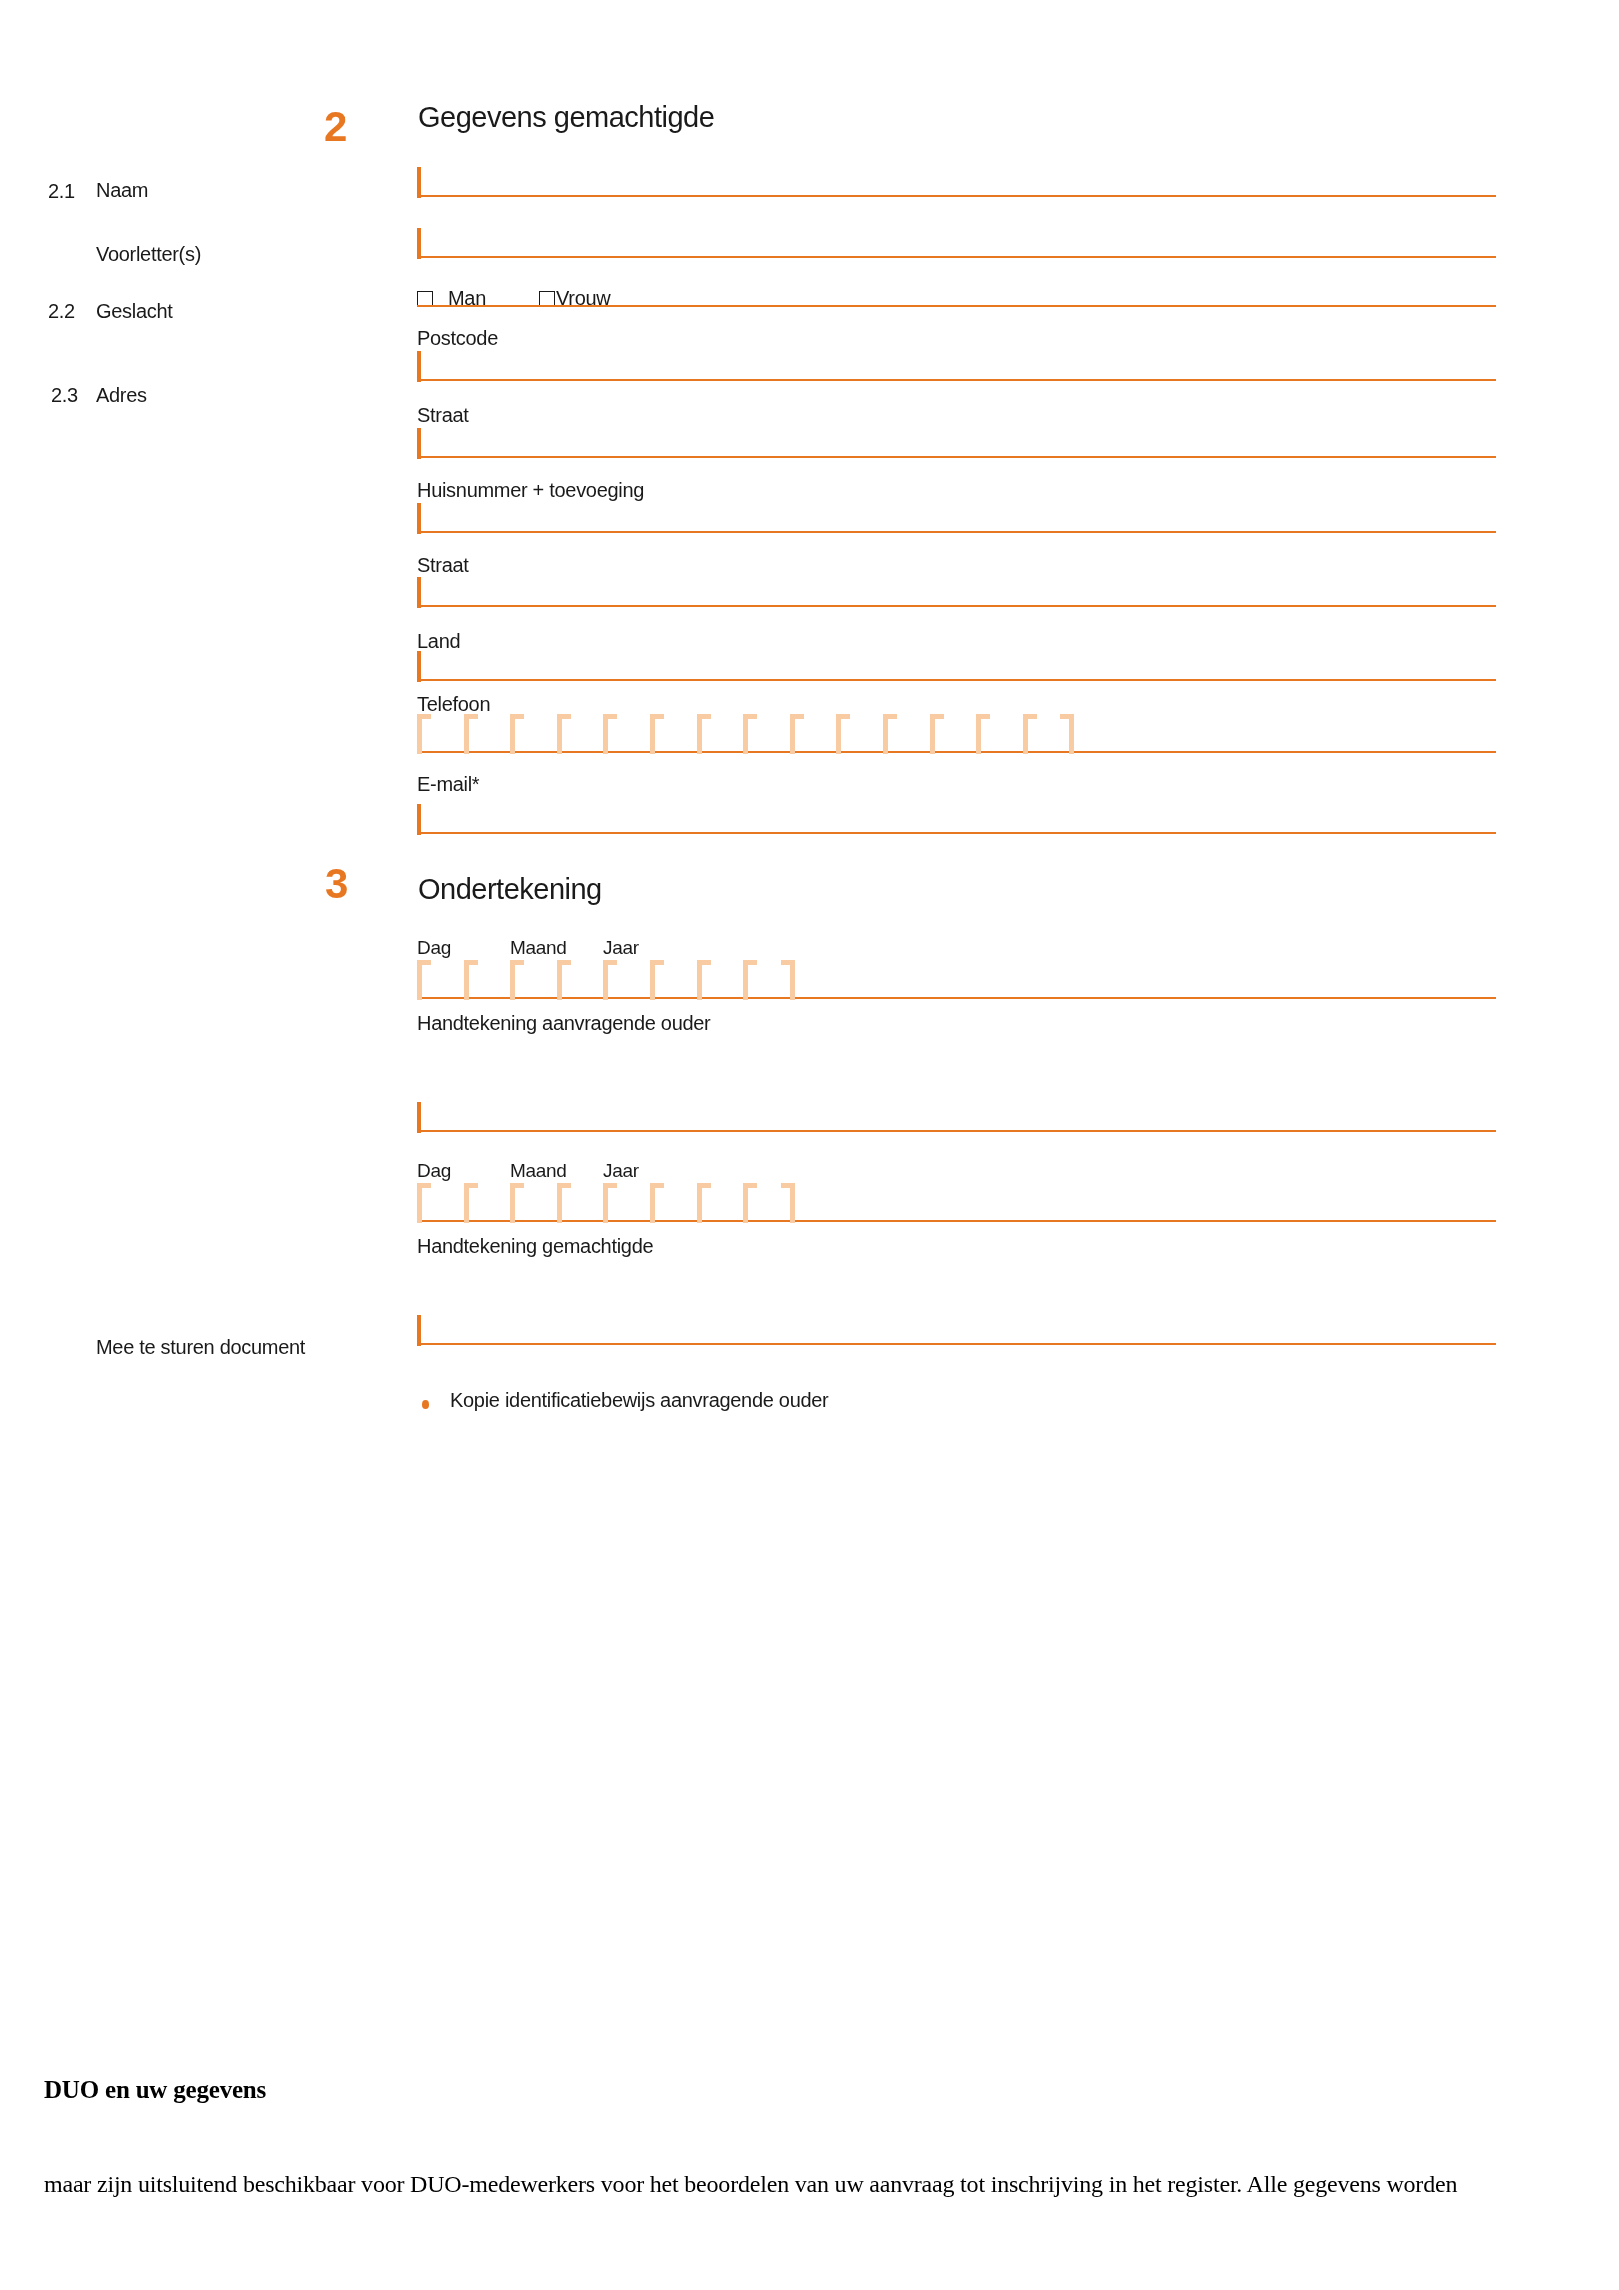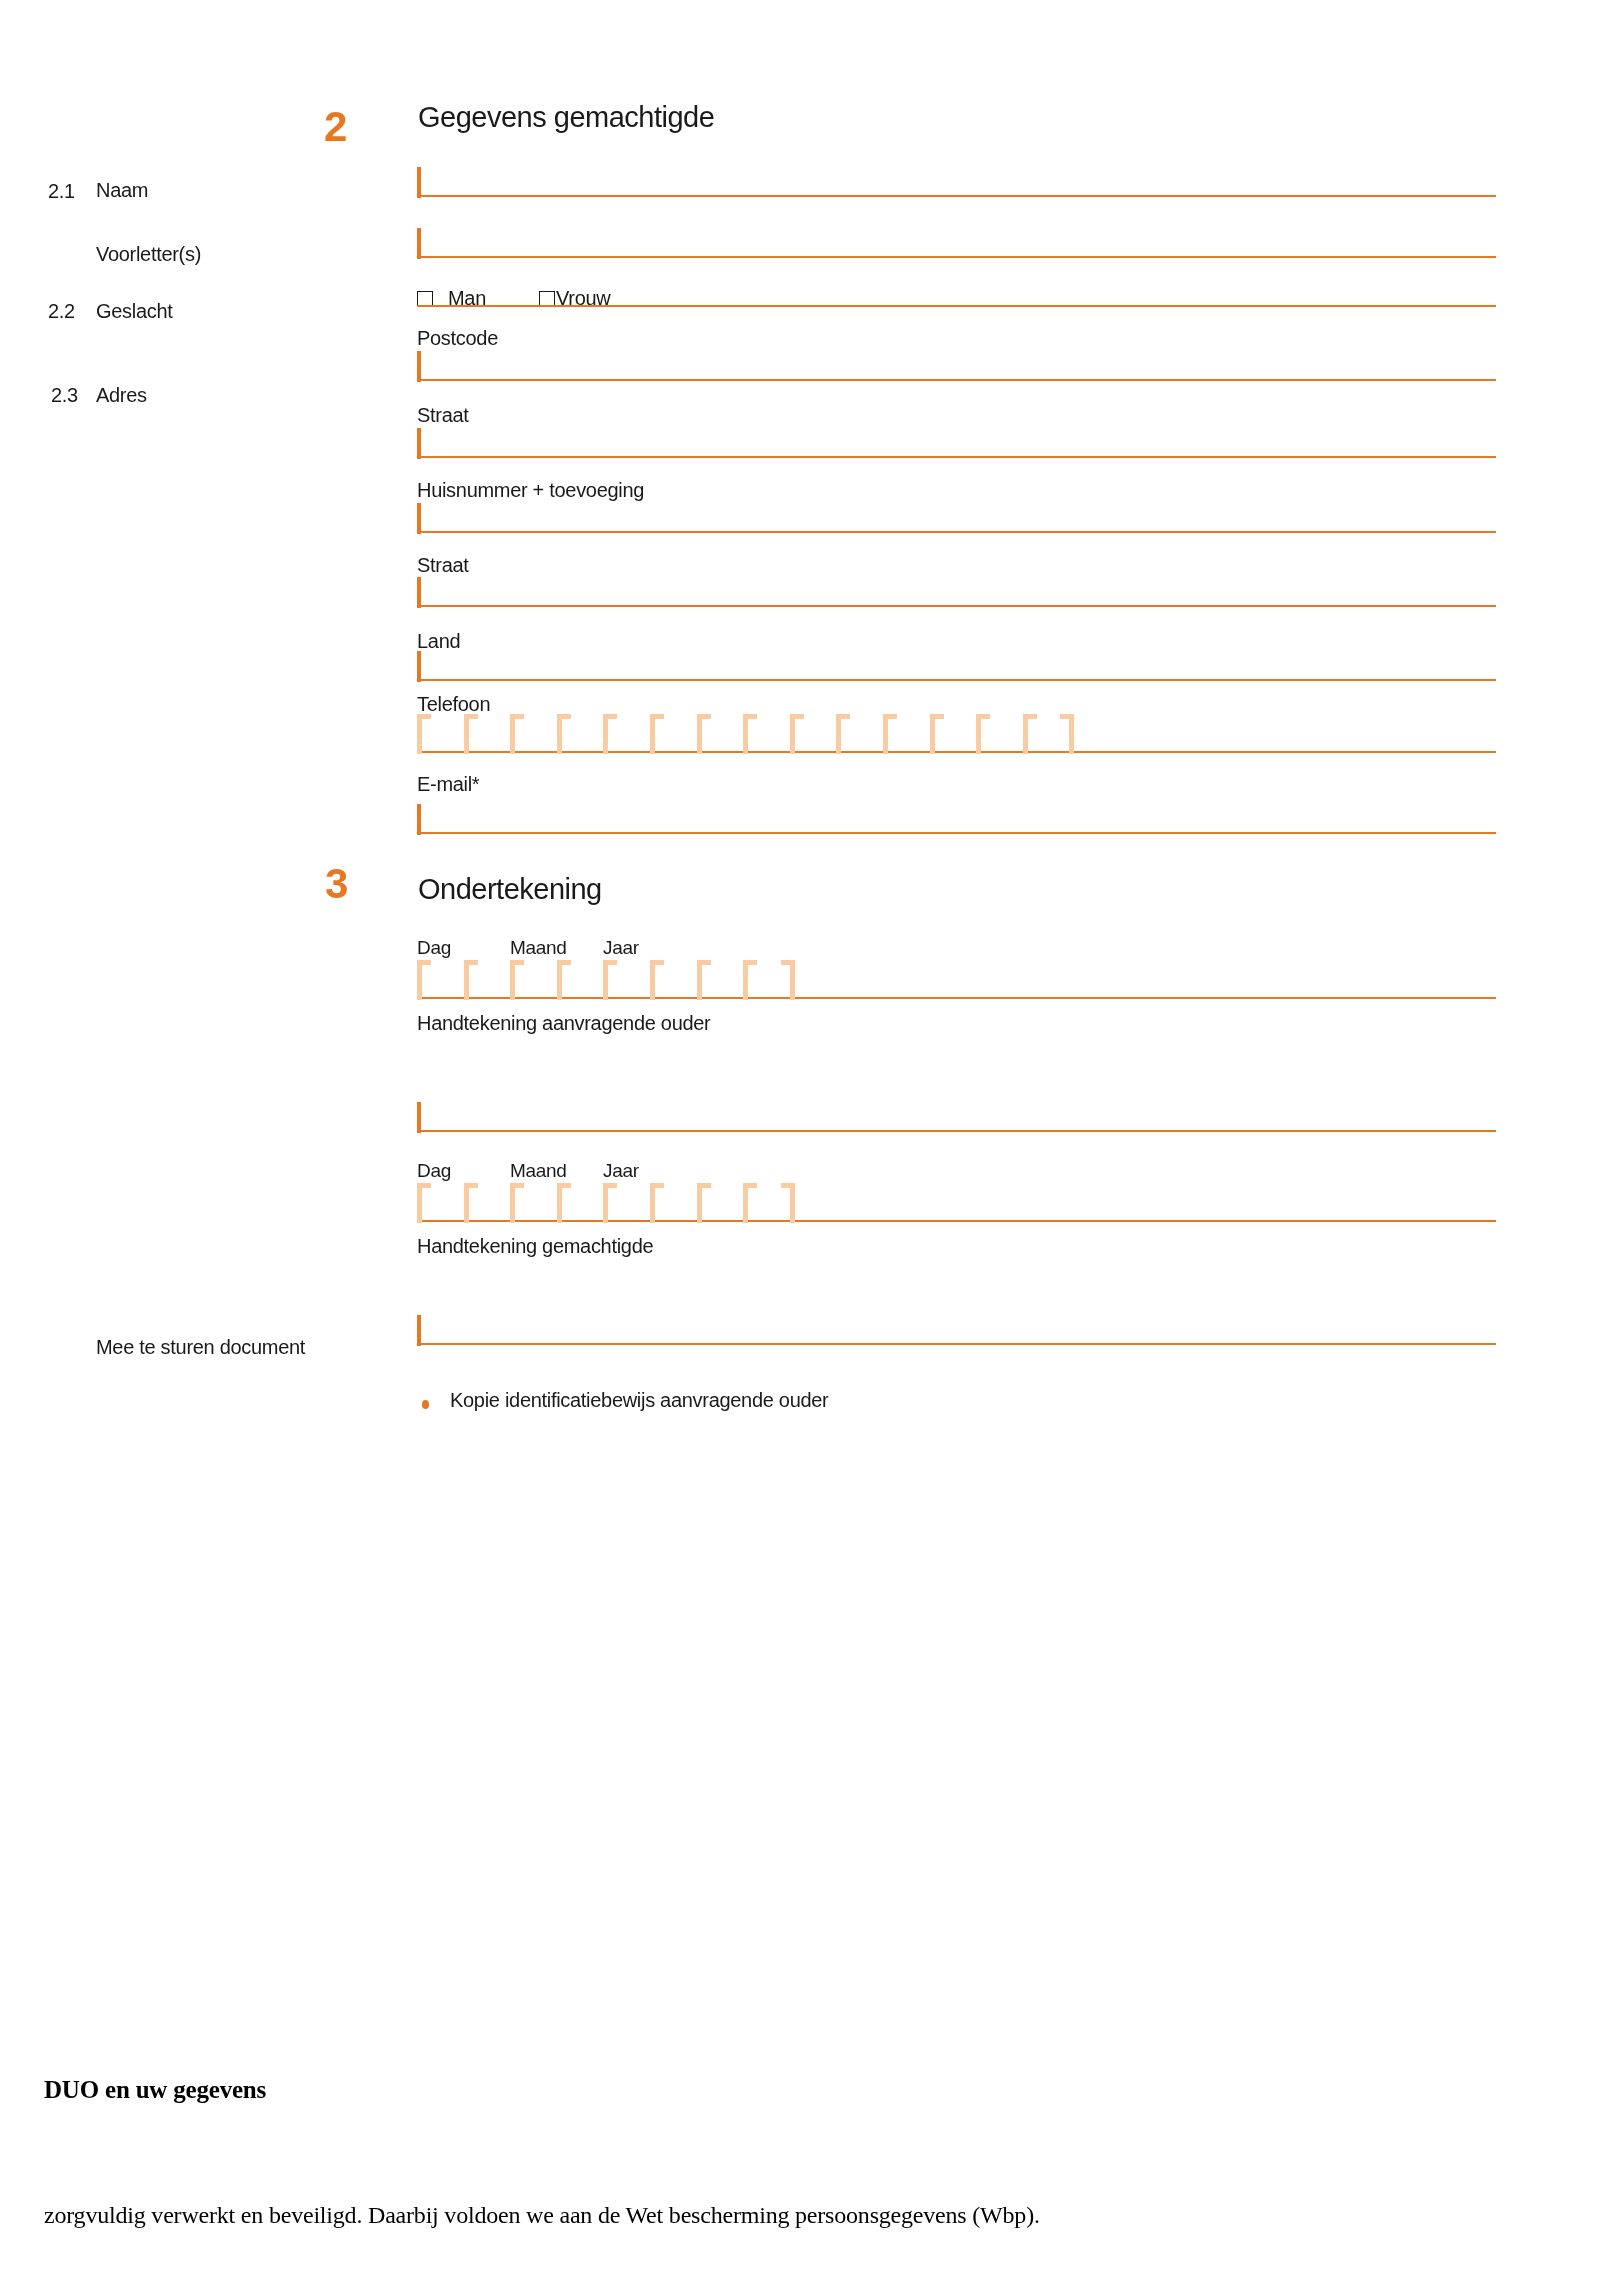--- a/index.html
+++ b/index.html
@@ -207,16 +207,16 @@
     </div>
 
   <div class="flabel" style="left:417px;top:1235px">Handtekening gemachtigde</div>
   <div class="fline" style="top:1315px"></div>
 
   <div class="qlabel" style="left:96px;top:1336px">Mee te sturen document</div>
   <div class="bullet-dot" style="left:422px;top:1400px"></div>
   <div class="flabel" style="left:450px;top:1389px">Kopie identificatiebewijs aanvragende ouder</div>
 
   <div class="foot bold" style="top:2074px">DUO en uw gegevens</div>
-  <div class="foot" style="top:2200px">zorgvuldig verwerkt en beveiligd. Daarbij voldoen we aan de Wet bescherming persoonsgegevens (Wbp).</div>
+  <div class="foot" style="top:2169px">maar zijn uitsluitend beschikbaar voor DUO-medewerkers voor het beoordelen van uw aanvraag tot inschrijving in het register. Alle gegevens worden</div>
 
 </div>
 
 
 </body></html>

